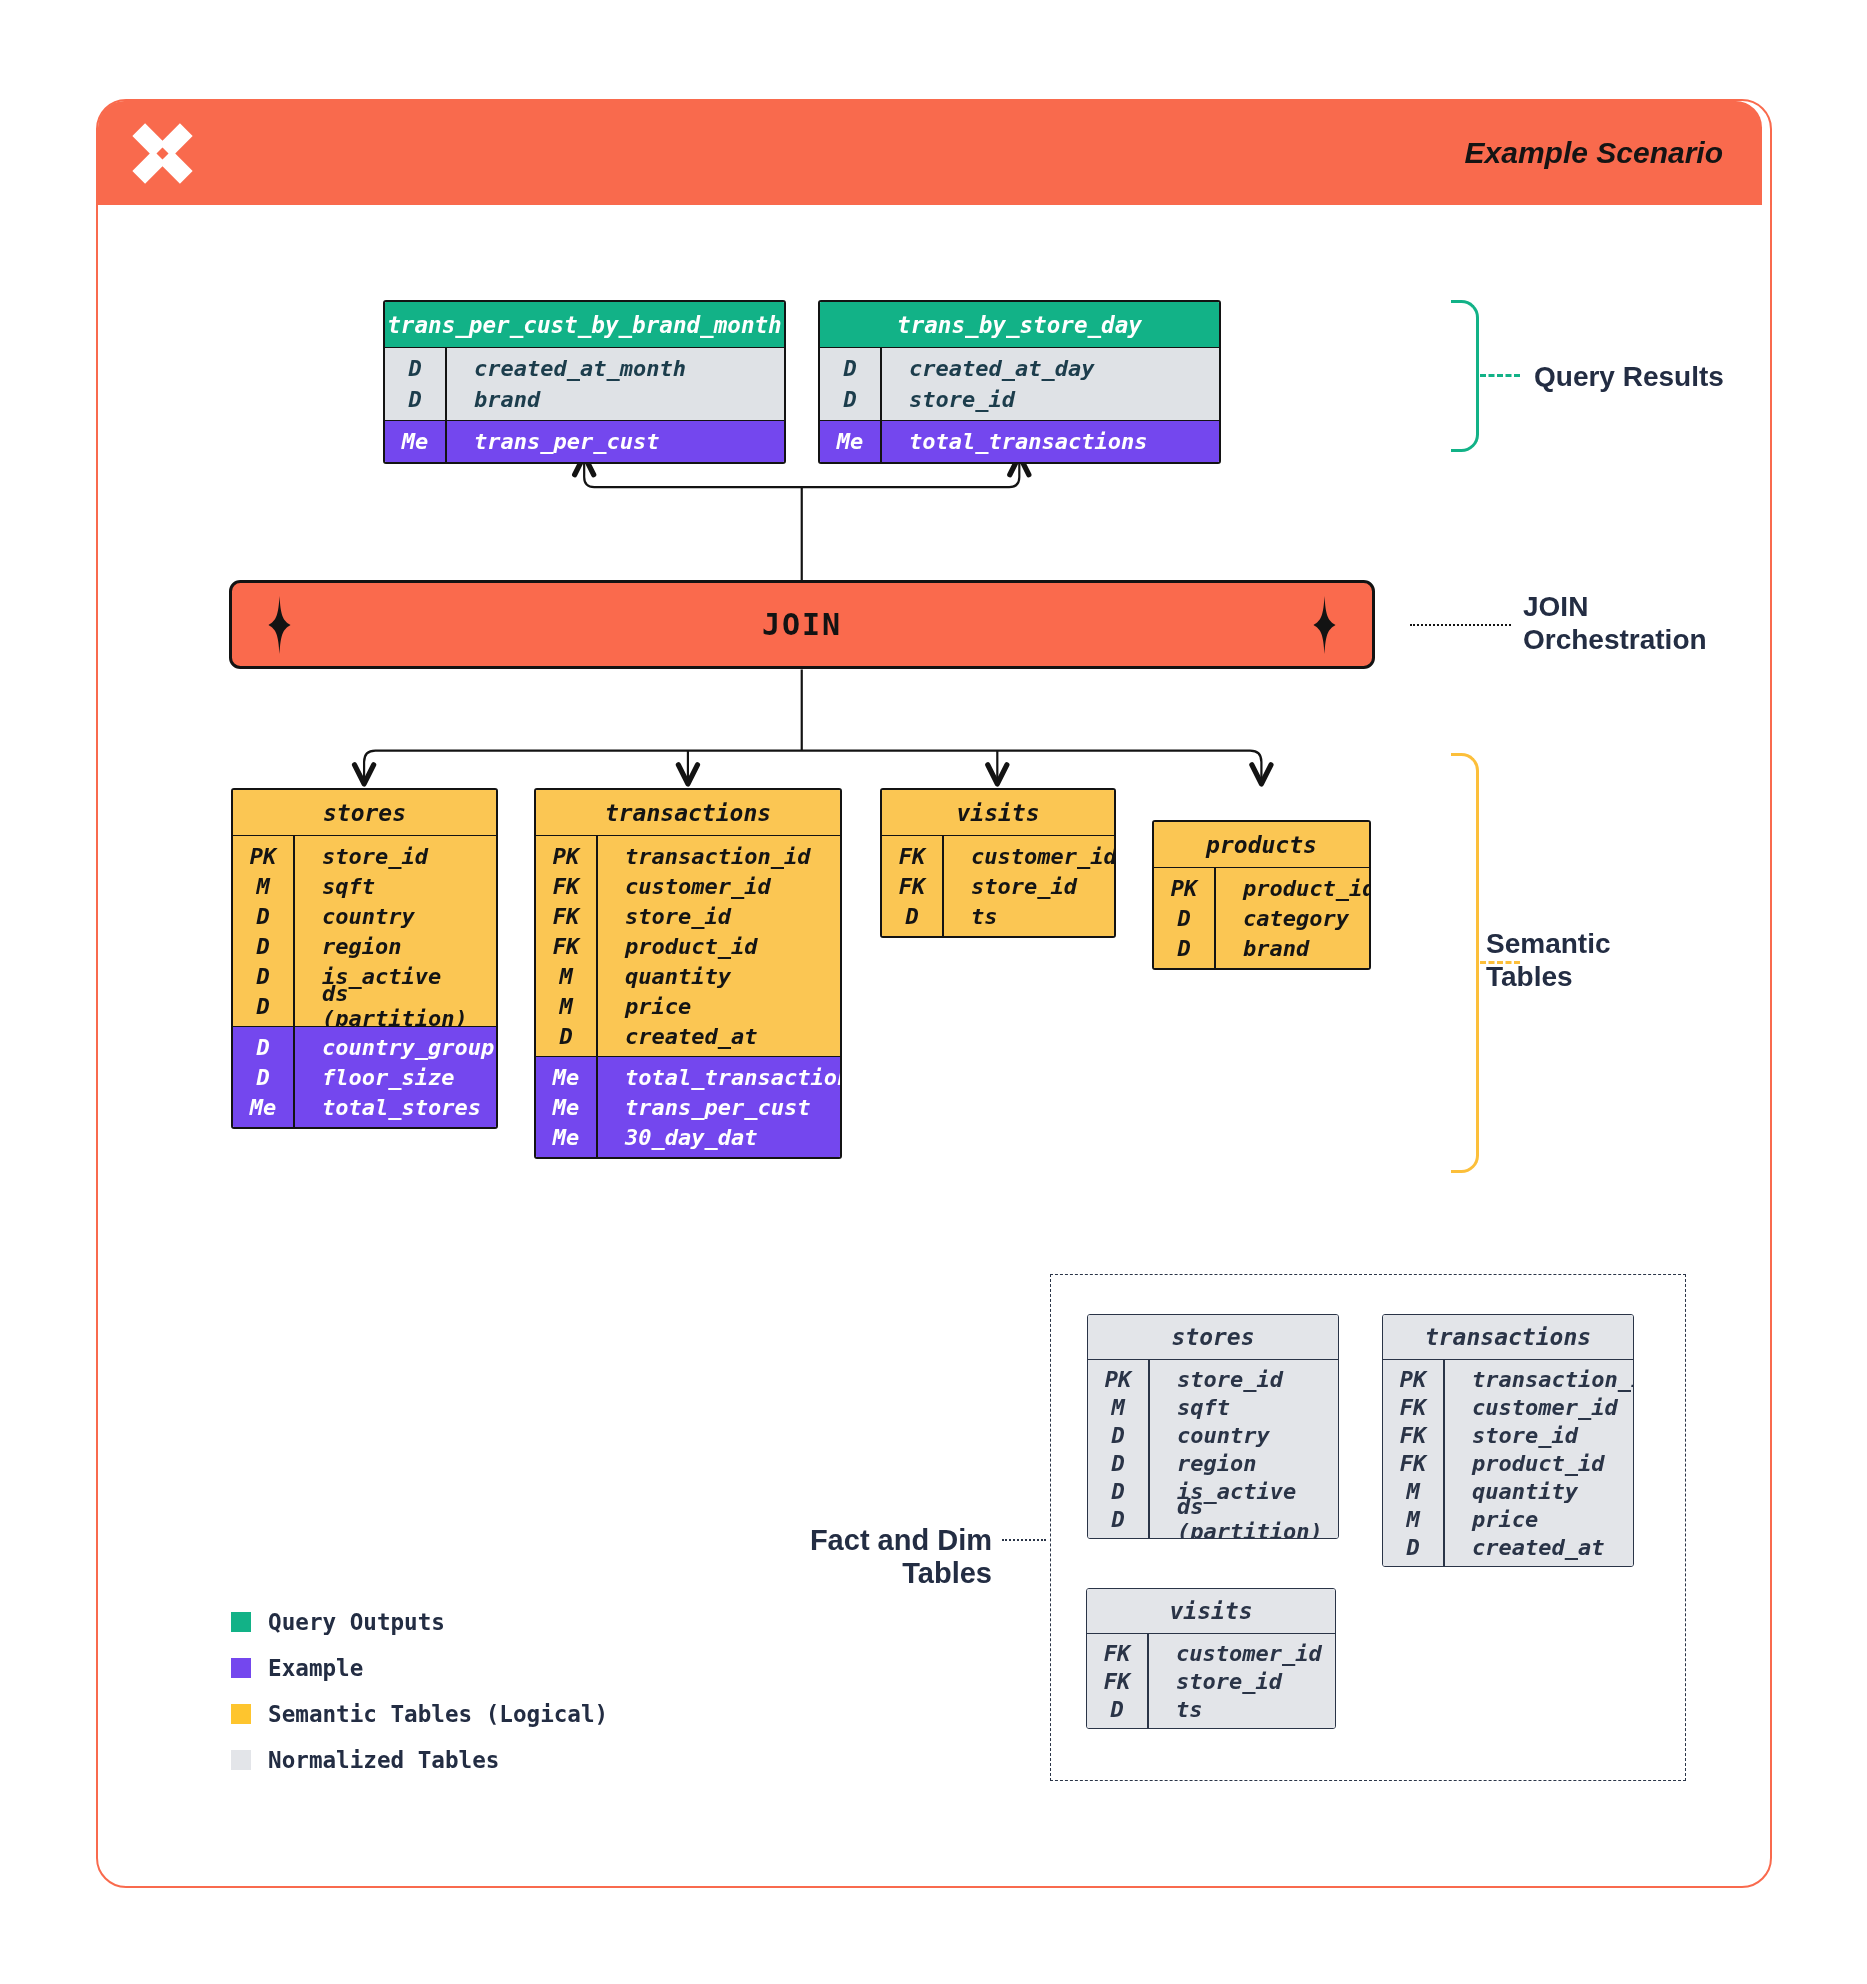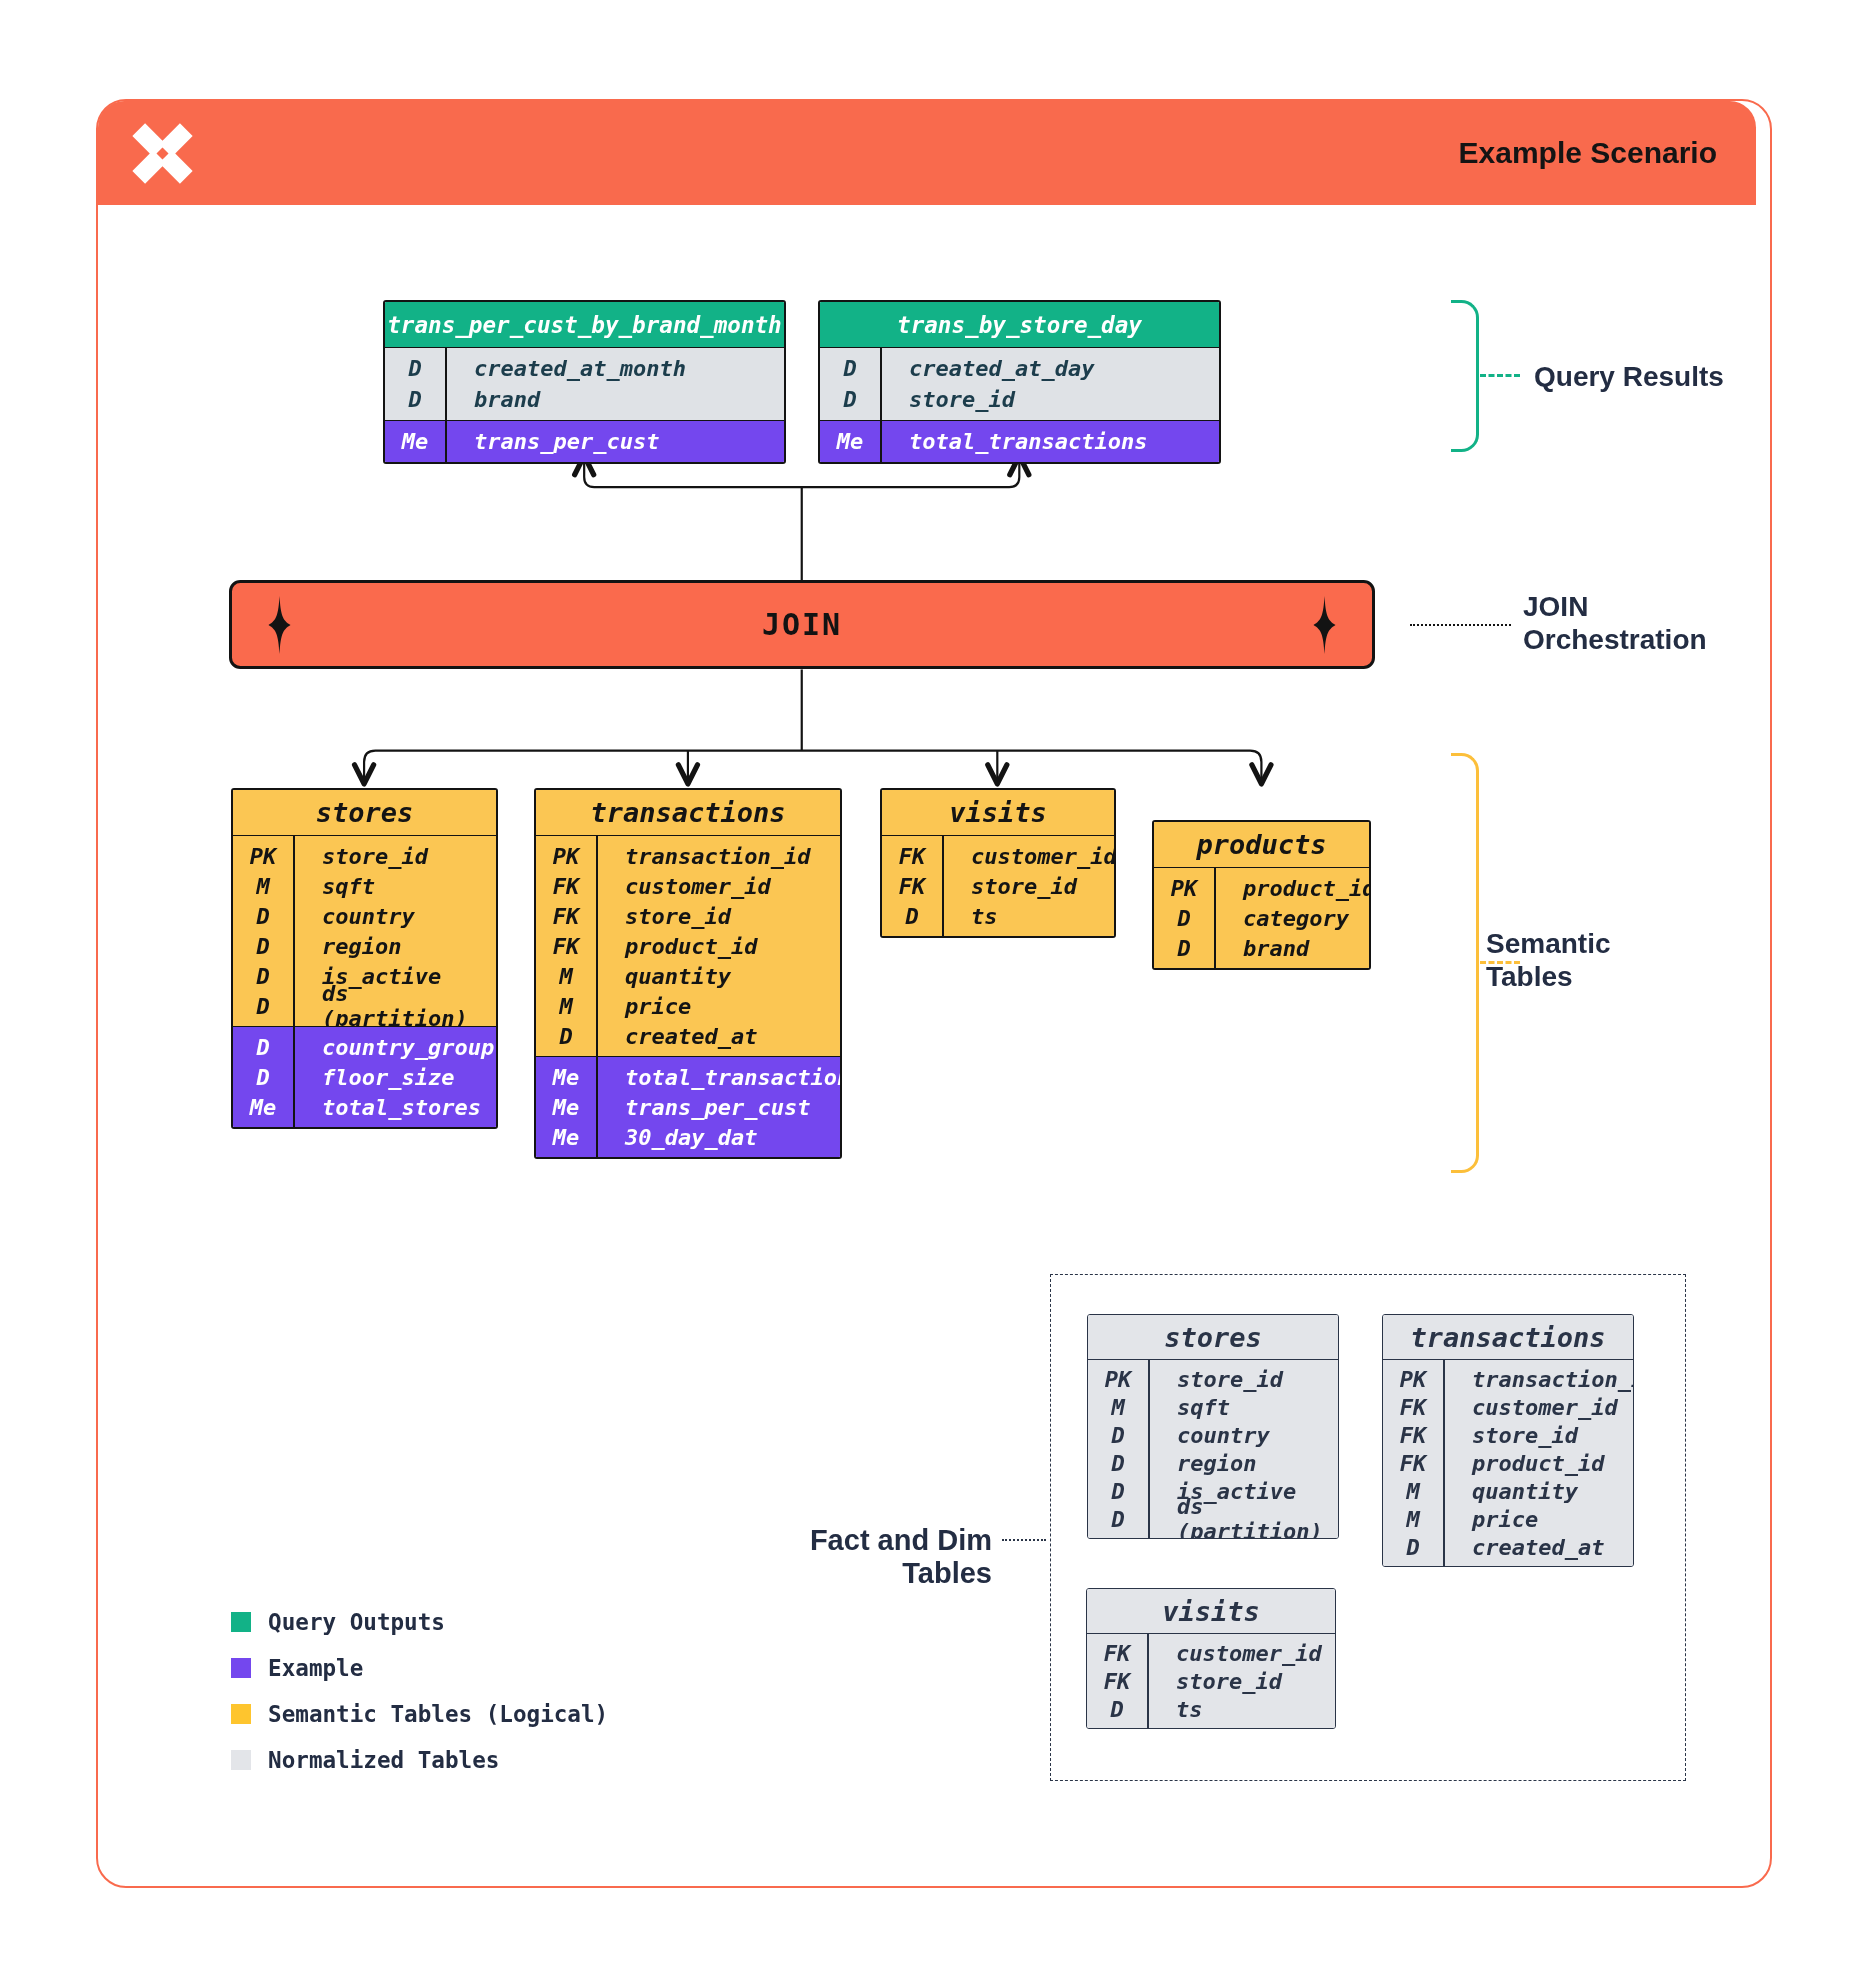--- a/index.html
+++ b/index.html
@@ -1,29 +1,29 @@
 <!DOCTYPE html>
 <html style="font-size:10px"><head>
 <meta charset="utf-8">
 <style>
   html,body{margin:0;padding:0;background:#ffffff;}
   .page{position:relative;width:1868px;height:1985px;background:#ffffff;overflow:hidden;
         font-family:"DejaVu Sans Mono",monospace;}
   .card{position:absolute;left:96px;top:99px;width:1676px;height:1789px;
         border:2.5px solid #F96A4D;border-radius:30px;background:#ffffff;box-sizing:border-box;}
-  .hdr{position:absolute;left:0;top:0;right:14px;height:104px;background:#F96A4D;
-       border-radius:26.4px 26.4px 0 0;}
+  .hdr{position:absolute;left:0;top:0;right:8px;height:104px;background:#F96A4D;
+       border-radius:26.4px 26.4px 0 0;font-style:italic;}
   .hdr-title{position:absolute;right:39px;top:50%;transform:translateY(-50%);
        font-family:"Liberation Sans",sans-serif;font-weight:bold;font-size:30px;color:#141414;}
   .logo{position:absolute;left:31px;top:19px;width:67px;height:67px;}
 
   
   .tbl{position:absolute;border:2.5px solid #131313;border-radius:3px;overflow:hidden;
        box-sizing:border-box;font-weight:bold;font-style:italic;}
-  .tbl-h{display:flex;align-items:center;justify-content:center;height:45px;font-size:27px;}
+  .tbl-h{display:flex;align-items:center;justify-content:center;height:45px;font-size:23px;}
   .sec{position:relative;display:grid;grid-template-columns:62px 1fr;}
   .sec::before{content:"";position:absolute;left:60px;top:0;bottom:0;width:1.9px;background:#131313;}
   .cell{display:flex;align-items:center;height:var(--rowh);font-size:22px;}
   .cell.key{justify-content:center;width:60px;}
   .cell.nm{padding-left:27px;}
   .sec-body{border-top:1.9px solid #131313;padding:5px 0;}
   .sec-metrics{background:#7447EE;color:#ffffff;border-top:1.9px solid #131313;padding:5px 0;}
 
   .green{--rowh:31px;}
   .green .tbl-h{background:#12B287;color:#ffffff;font-size:22.6px;}

